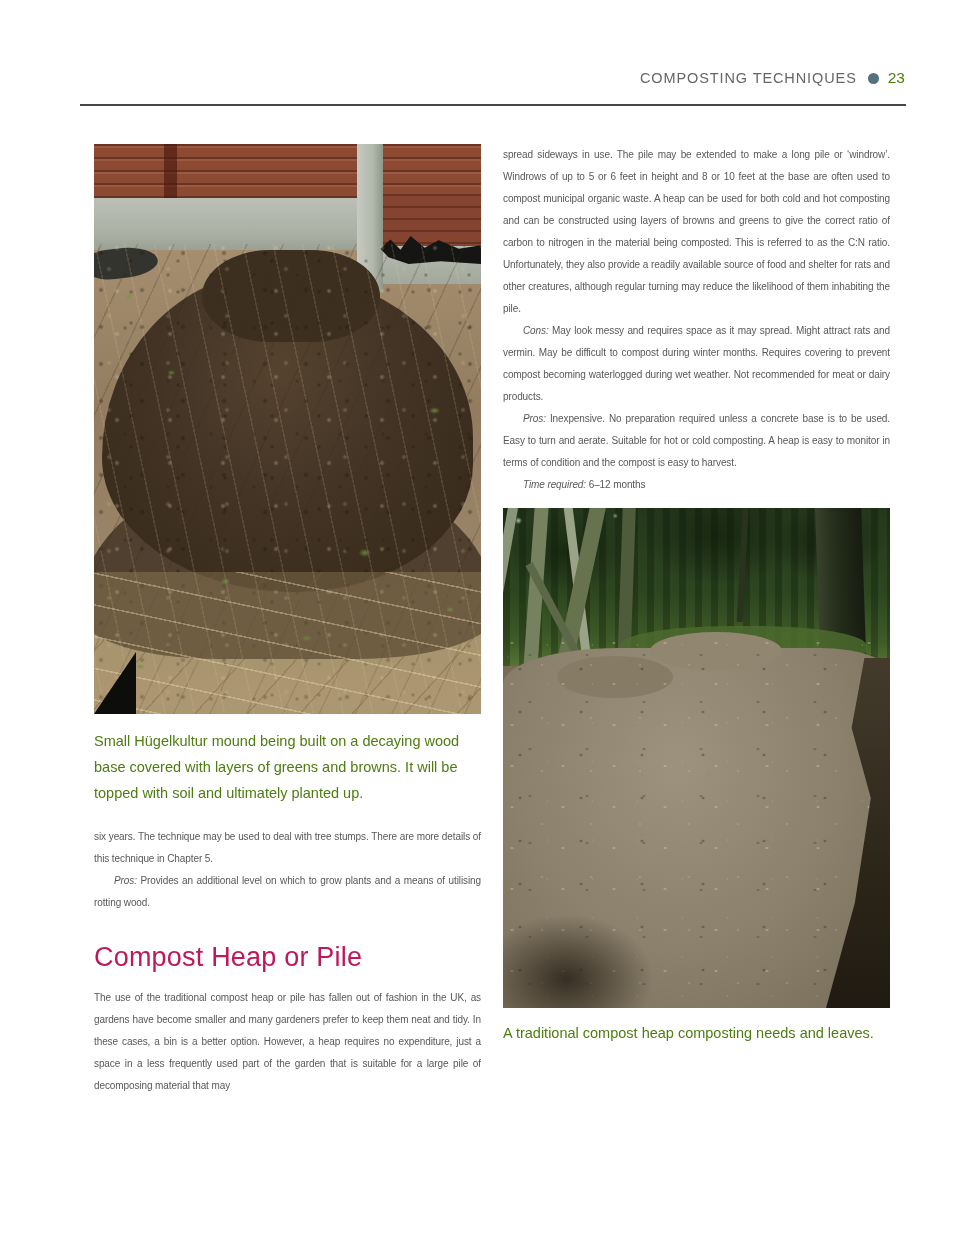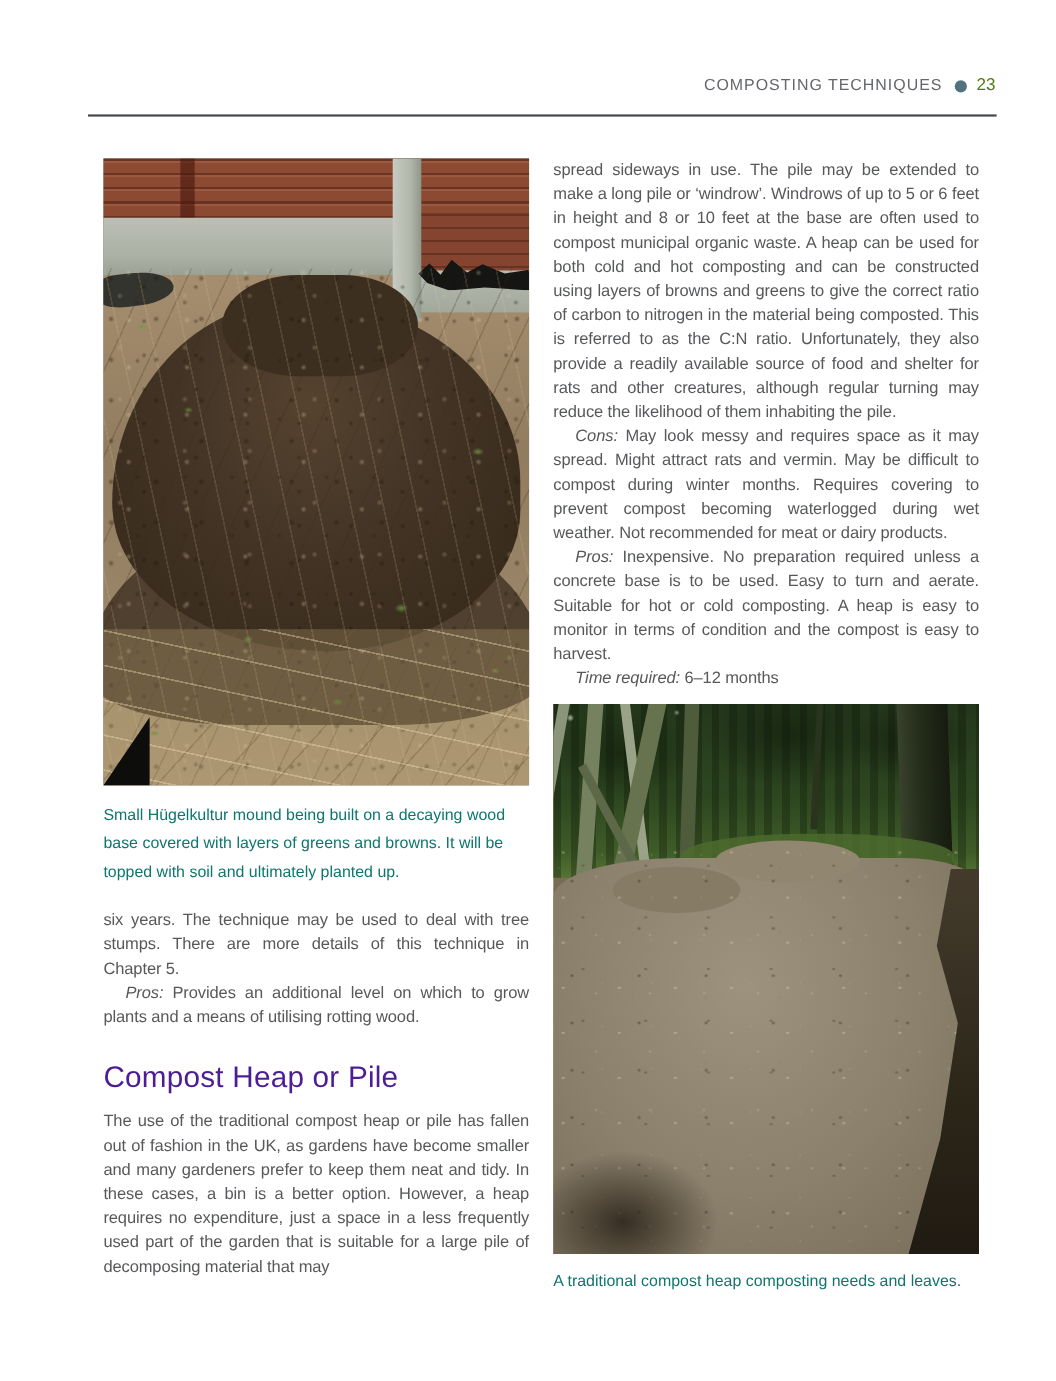--- a/index.html
+++ b/index.html
@@ -10,27 +10,27 @@
   .running-head{position:absolute;top:69px;right:55px;display:flex;align-items:center;}
   .rh-title{font-size:14.5px;color:#64666a;letter-spacing:.9px;font-weight:400;}
   .rh-bullet{display:inline-block;width:11px;height:11px;border-radius:50%;background:#54717e;margin:0 9px 0 11px;}
   .rh-num{font-size:15.5px;color:#4d7c0f;}
   .rule{position:absolute;top:104px;left:80px;width:826px;height:2px;background:#44484b;}
 
   
   .columns{position:absolute;top:144px;left:94px;display:flex;gap:22px;}
   .col{width:387px;}
 
-  .body{margin:0;font-size:15px;line-height:22px;color:#57585a;text-align:justify;letter-spacing:-.1px;}
+  .body{margin:0;font-size:10px;line-height:22px;color:#57585a;text-align:justify;letter-spacing:-.1px;}
   .indent{text-indent:20px;}
   .lead{font-style:italic;}
-  .caption{font-size:14.5px;line-height:26px;color:#0f766e;}
+  .caption{font-size:14.5px;line-height:26px;color:#4d7c0f;}
   .cap1{margin:14px 0 20px 0;}
   .cap2{margin:12px 0 0 0;}
-  .heading{margin:28px 0 14px 0;font-size:27px;font-weight:400;color:#4c1d95;letter-spacing:.2px;}
+  .heading{margin:28px 0 14px 0;font-size:27px;font-weight:400;color:#be185d;letter-spacing:.2px;}
   .mt{margin-top:0;}
 
   
   .photo{position:relative;overflow:hidden;background:#7a6b55;}
   .photo-left{width:387px;height:570px;}
   .photo-right{width:387px;height:500px;margin-top:12px;}
   .photo div{position:absolute;}
 
   
   .lp-ground{left:0;right:0;top:100px;bottom:0;

